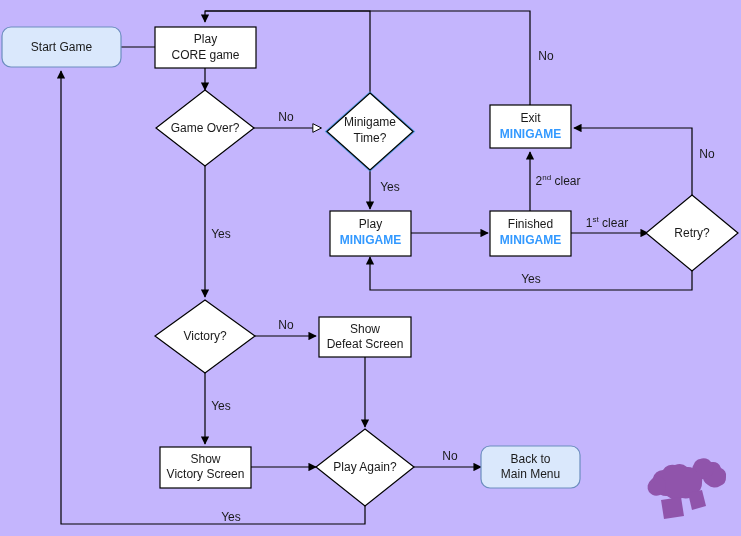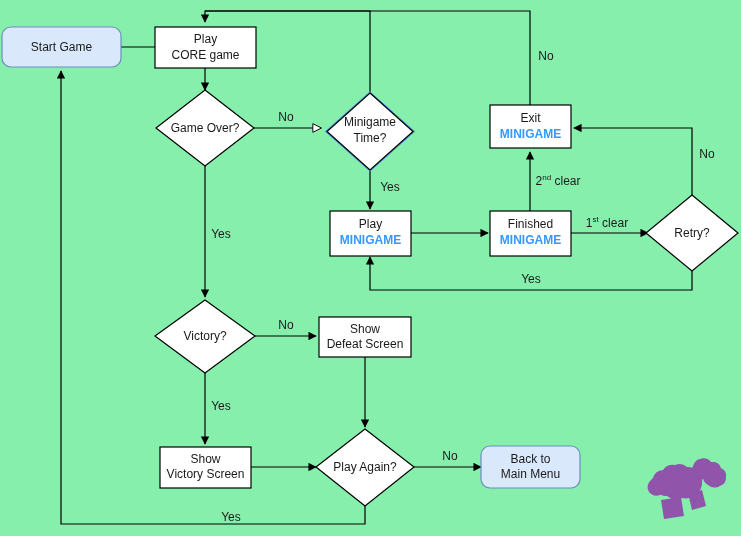--- a/index.html
+++ b/index.html
@@ -4,21 +4,21 @@
 <style>
   html, body {
     margin: 0;
     padding: 0;
     background: #dcdcdc;
   }
   #canvas {
     position: relative;
     width: 741px;
     height: 536px;
-    background: #86efac;
+    background: #c4b5fd;
     overflow: hidden;
     font-family: "Liberation Sans", sans-serif;
   }
   svg.diagram {
     position: absolute;
     left: 0;
     top: 0;
     width: 741px;
     height: 536px;
   }

